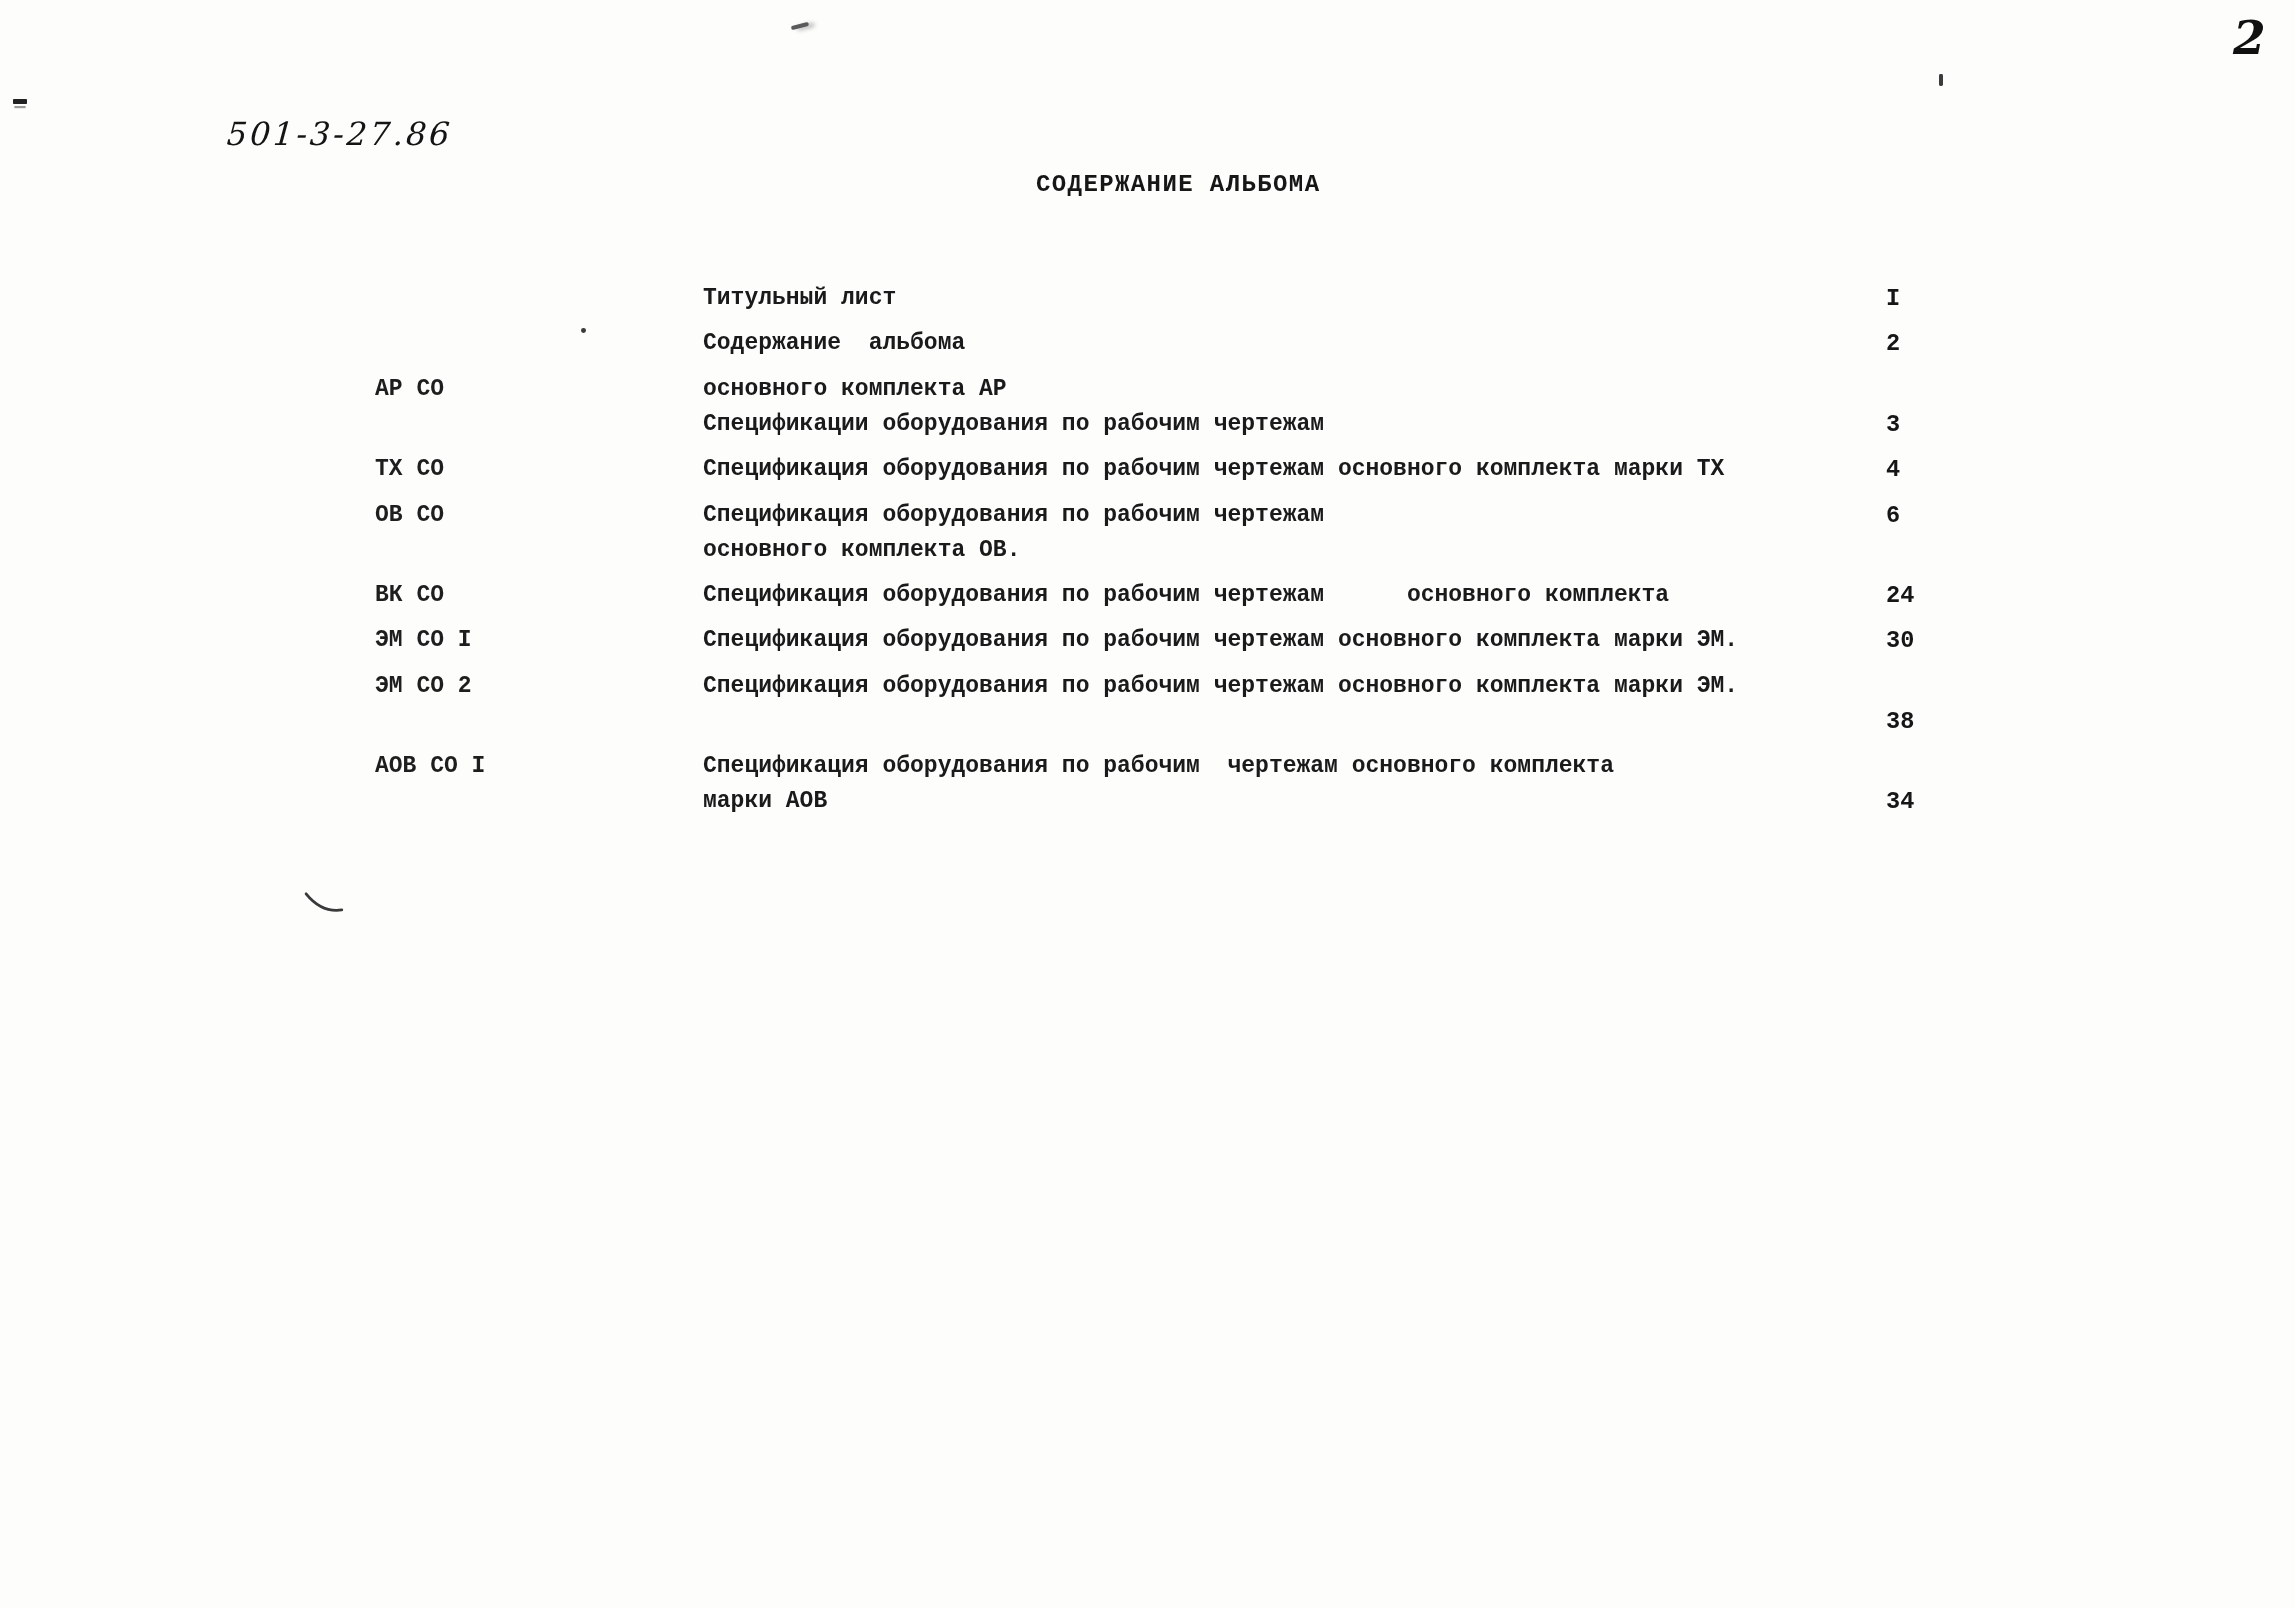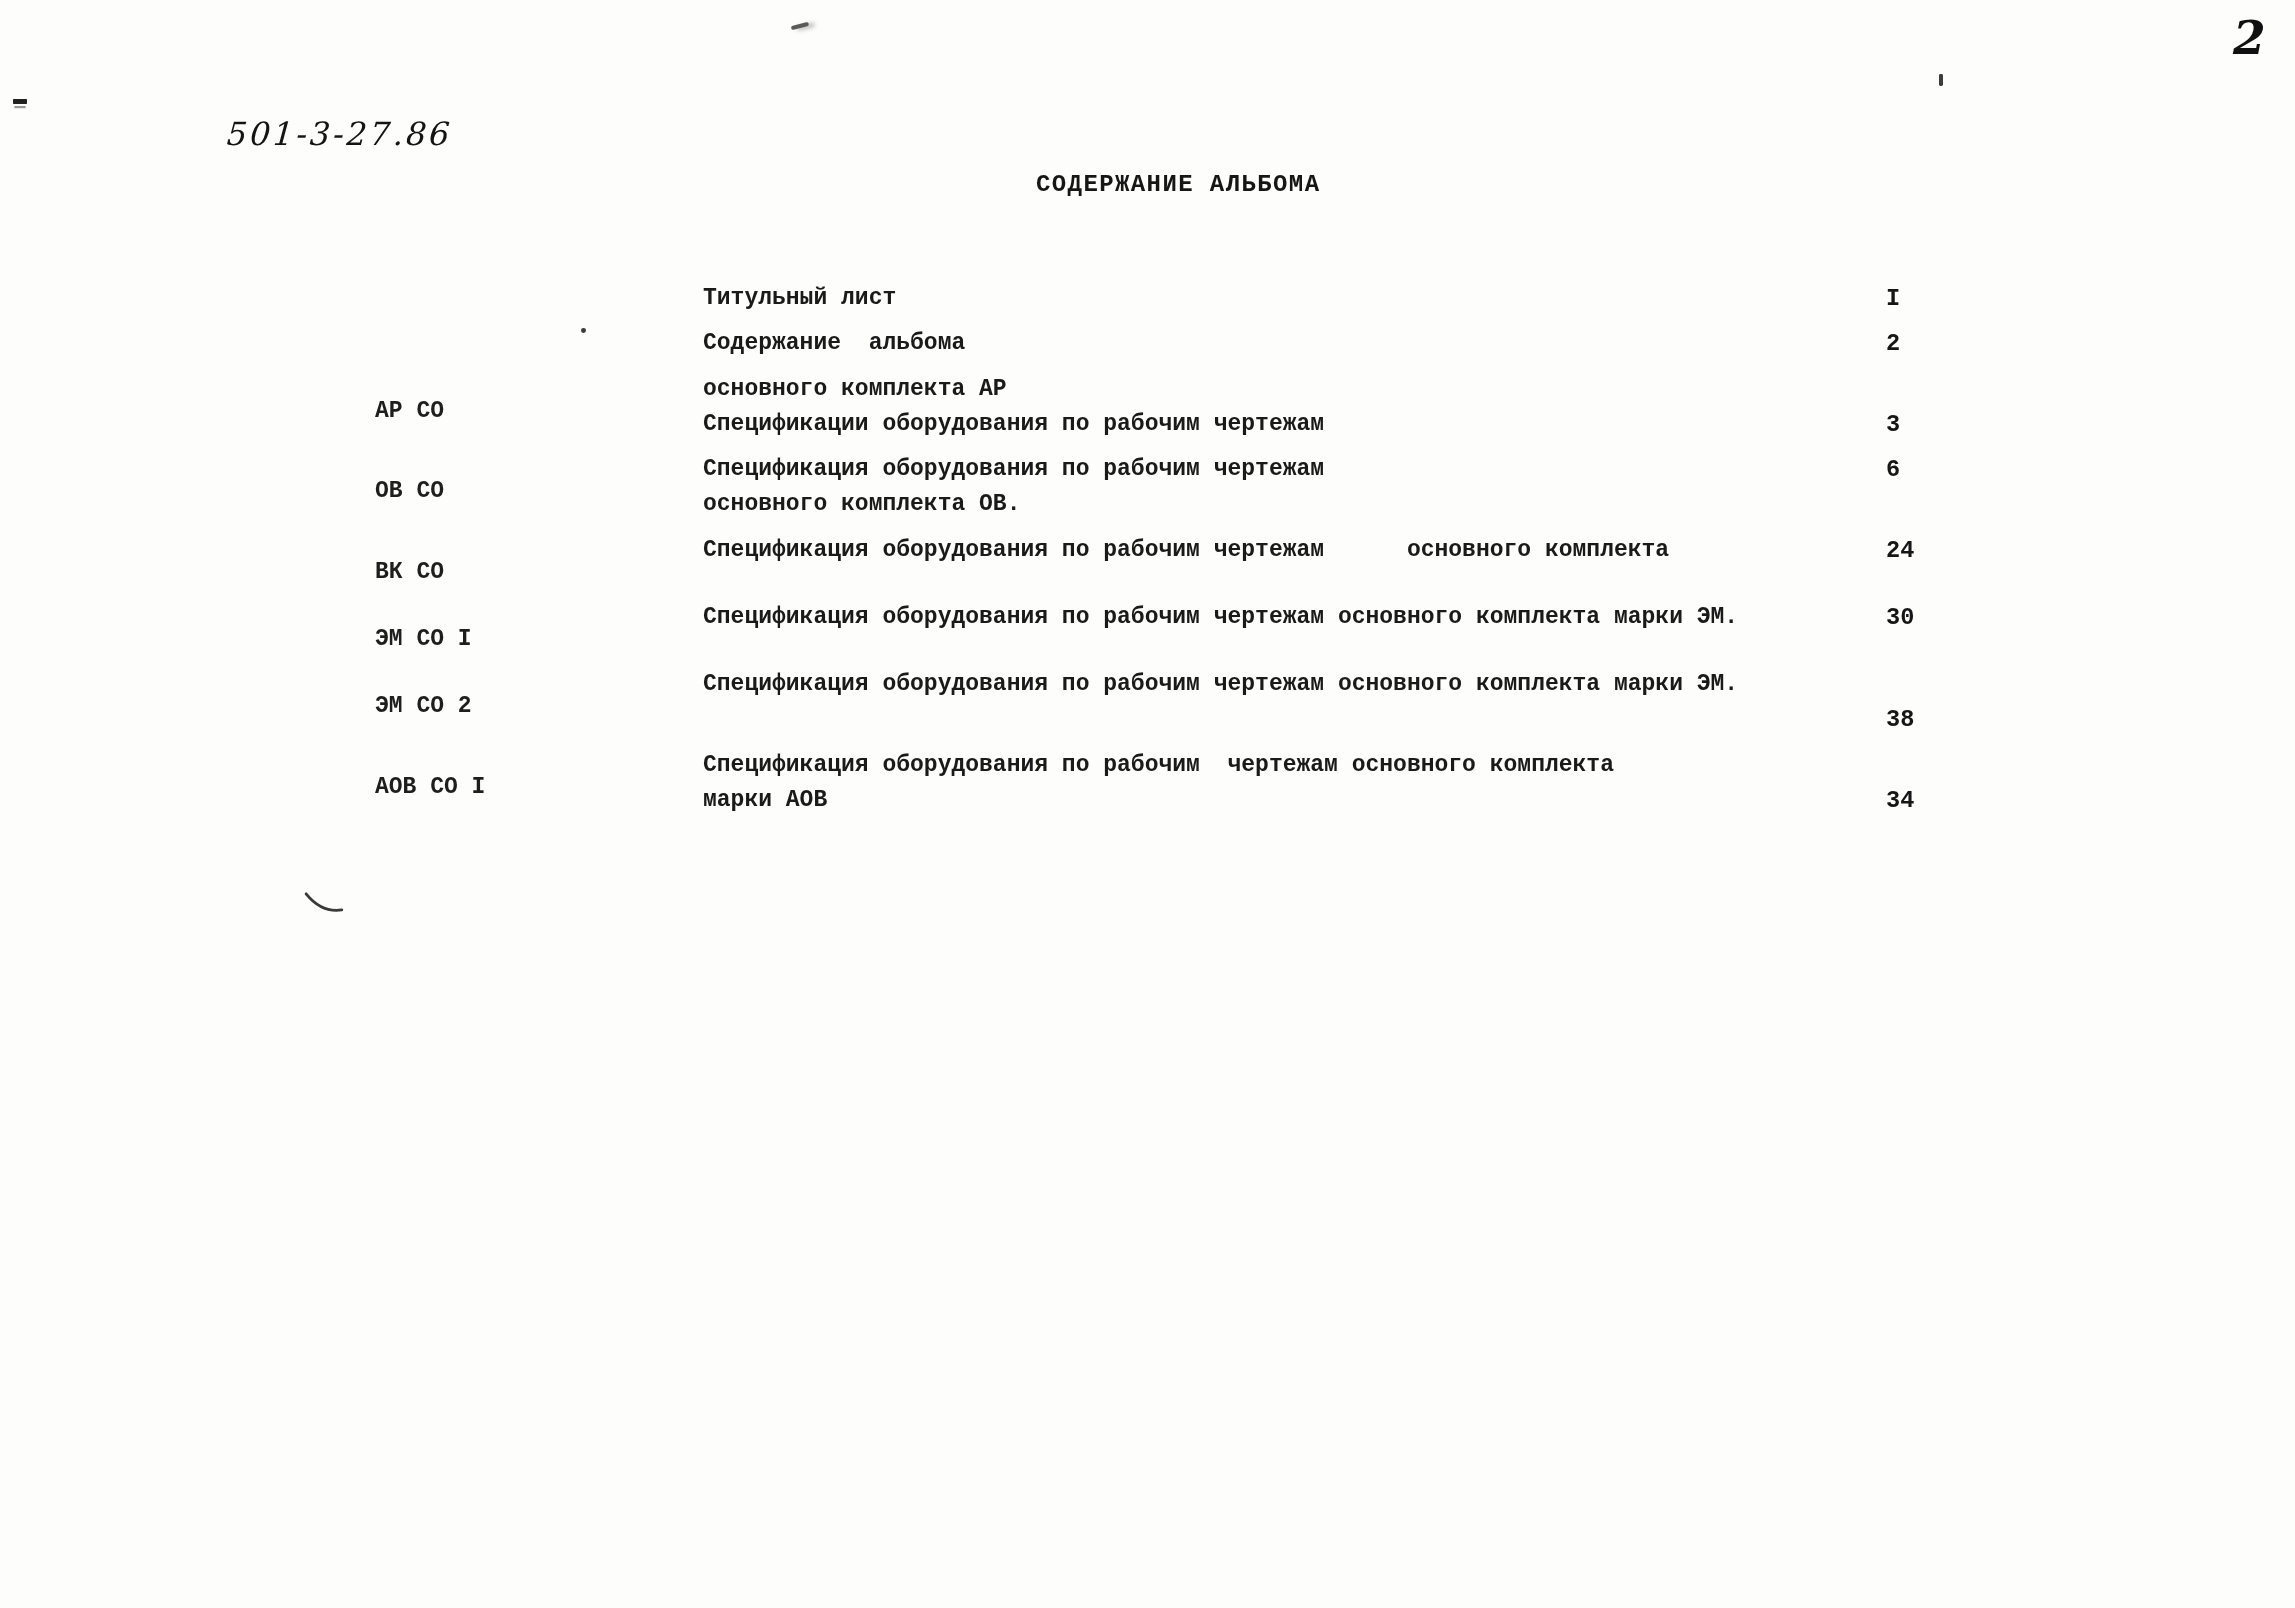--- a/index.html
+++ b/index.html
@@ -40,21 +40,21 @@
     white-space: pre;
   }
   
   .toc {
     position: absolute; left: 375px; top: 281px; width: 1668px;
   }
   .toc-row { display: flex; align-items: flex-start; margin-bottom: 10.4px; }
   .toc-label {
     width: 328px; flex: 0 0 328px;
     font-size: 23px; line-height: 35px; font-weight: bold;
-    white-space: pre; color: #1e1e1e; margin-top: 22px;
+    white-space: pre; color: #1e1e1e;
   }
   .toc-desc {
     width: 1183px; flex: 0 0 1183px;
     font-size: 23px; line-height: 35px; font-weight: bold;
     color: #1a1a1a;
   }
   .toc-desc .line { white-space: pre; min-height: 0; }
   .toc-page {
     width: 111px; flex: 0 0 111px;
     font-size: 23.6px; line-height: 35px; font-weight: bold;
@@ -113,20 +113,27 @@
 
     <div class="toc-row">
       <div class="toc-label">АР СО</div>
       <div class="toc-desc">
         <div class="line">основного комплекта АР</div>
         <div class="line">Спецификации оборудования по рабочим чертежам</div>
       </div>
       <div class="toc-page on-line2">3</div>
     </div>
 
+    <div class="toc-row">
+      <div class="toc-label">ТХ СО</div>
+      <div class="toc-desc">
+        <div class="line">Спецификация оборудования по рабочим чертежам основного комплекта марки ТХ</div>
+      </div>
+      <div class="toc-page">4</div>
+    </div>
 
     <div class="toc-row">
       <div class="toc-label">ОВ СО</div>
       <div class="toc-desc">
         <div class="line">Спецификация оборудования по рабочим чертежам</div>
         <div class="line">основного комплекта ОВ.</div>
       </div>
       <div class="toc-page">6</div>
     </div>
 

